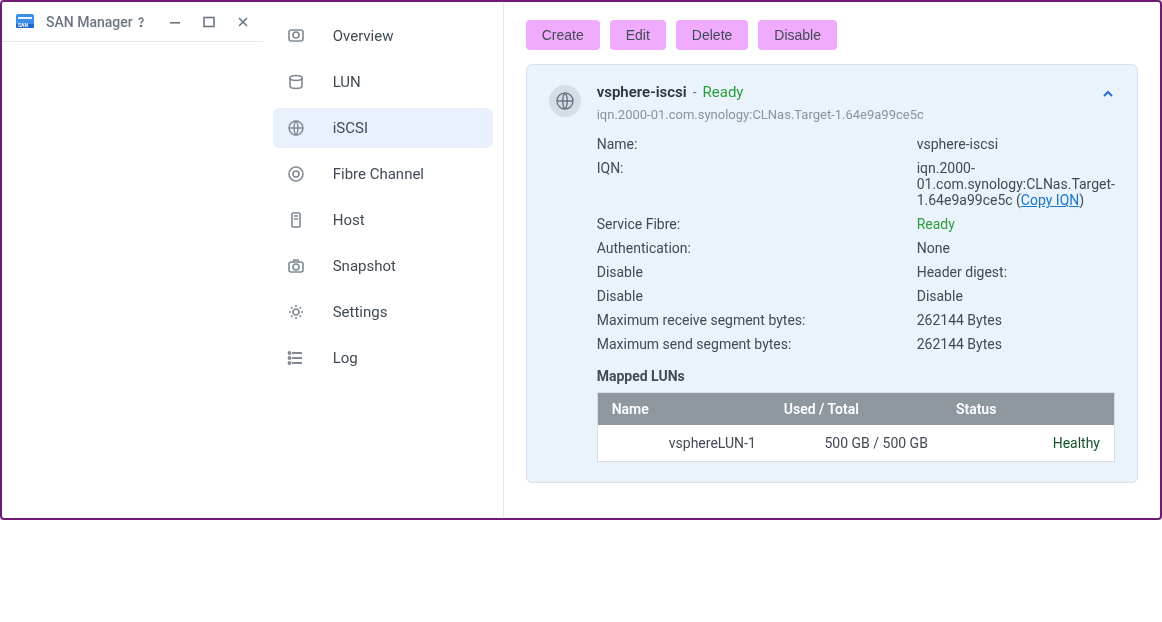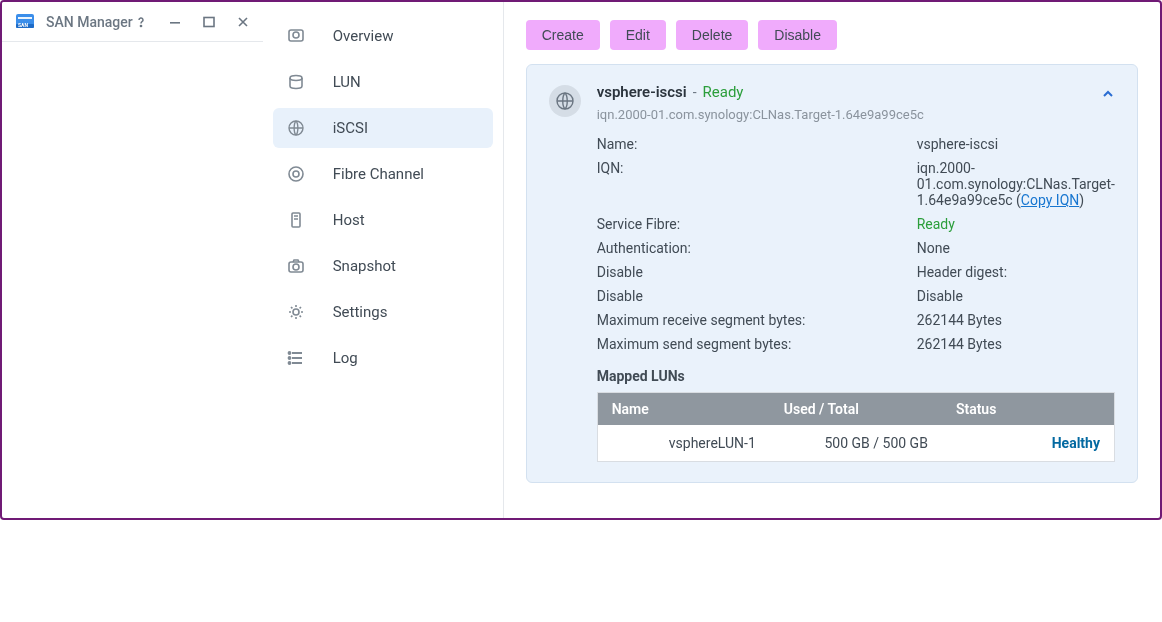--- a/index.html
+++ b/index.html
@@ -153,21 +153,21 @@
     font-size:14px;
   }
   .lun-head > div { padding:8px 14px; }
   .lun-row {
     display:grid;
     grid-template-columns: 1fr 1fr 1fr;
     background:#fff;
     text-align:right;
   }
   .lun-row > div { padding:10px 14px; }
-  .healthy { color:#0369a1; font-weight:700; }
+  .healthy { color:#14532d; font-weight:400; }
 </style>
 </head>
 <body>
 
 <div class="window">
 
   <div class="titlebar">
     <span class="app-icon">
       <svg width="22" height="22" viewBox="0 0 22 22">
           <rect x="2" y="3" width="18" height="14" rx="2" fill="#3b8eea"></rect>

